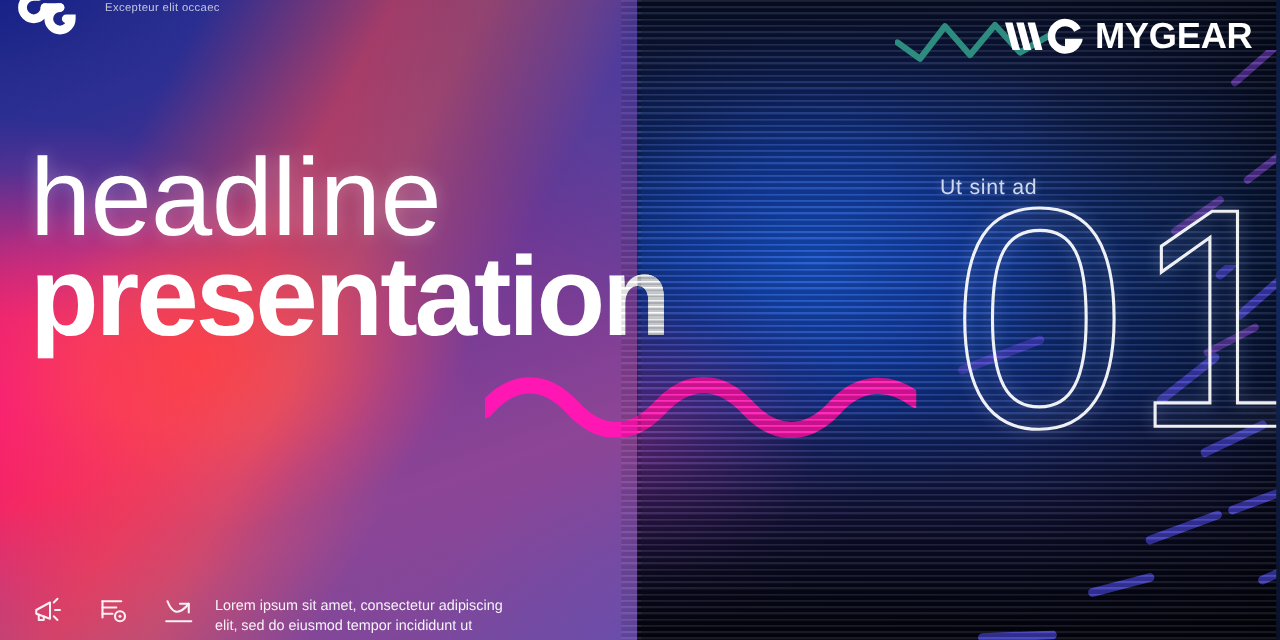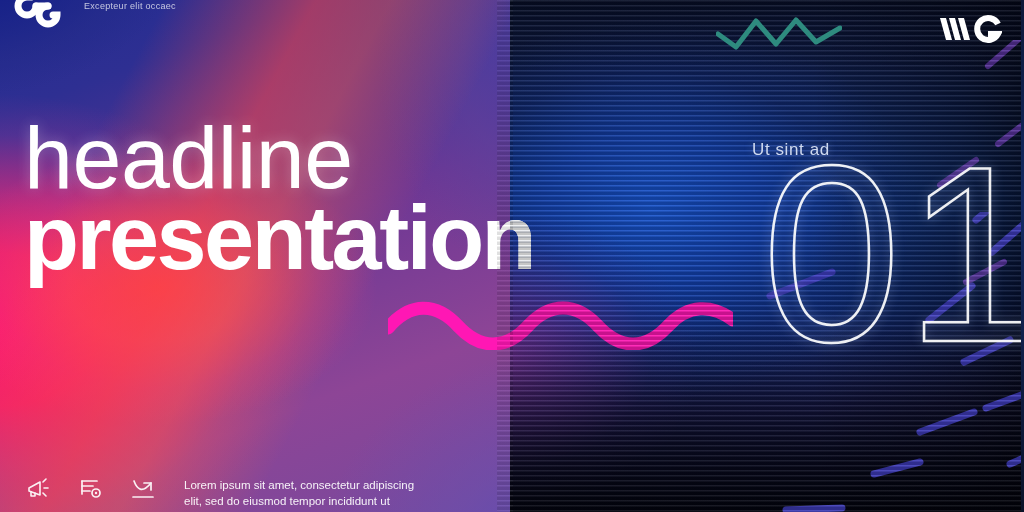--- a/index.html
+++ b/index.html
@@ -178,21 +178,21 @@
   }
 
   
   #footer{
     position:absolute;left:26px;bottom:2px;z-index:48;
     display:flex;align-items:flex-end;gap:0px;
   }
   #footer-icons{display:flex;align-items:center;gap:26px;margin-bottom:8px;}
   .f-icon{width:26px;height:26px;opacity:0.92;}
   #footer-text{
-    margin-left:28px;
+    margin-left:16px;
     color:rgba(255,255,255,0.93);
     font-size:11.5px;line-height:1.45;
     max-width:250px;
     font-family:"Liberation Sans", sans-serif;
   }
   
   #edge-sliver{
     position:absolute;right:0;top:0;width:3px;height:512px;
     background:linear-gradient(to bottom,#0c1838,#132a63 40%,#0a1228);
     z-index:60;
@@ -280,20 +280,21 @@
 
   <div id="brand-right">
     <svg id="brand-right-mark" viewBox="0 0 62 34">
       <g fill="#ffffff">
         <polygon points="0,6 6,6 12,28 6,28"></polygon>
         <polygon points="9,6 15,6 21,28 15,28"></polygon>
         <polygon points="18,6 24,6 30,28 24,28"></polygon>
       </g>
       <path d="M58,12 a11,11 0 1,0 0,10 h-10" fill="none" stroke="#ffffff" stroke-width="6" stroke-linecap="butt"></path>
     </svg>
+    <div id="brand-right-text">MYGEAR</div>
   </div>
 
   <div id="footer">
     <div id="footer-icons">
       <svg class="f-icon" viewBox="0 0 26 26">
         <path d="M3,12 L14,6 L14,19 L3,15 Z" fill="none" stroke="#fff" stroke-width="1.6" stroke-linejoin="round"></path>
         <path d="M5,15 L5,20 L9,20 L9,16.4" fill="none" stroke="#fff" stroke-width="1.6" stroke-linejoin="round"></path>
         <line x1="17" y1="6" x2="20" y2="3" stroke="#fff" stroke-width="1.6" stroke-linecap="round"></line>
         <line x1="18" y1="12" x2="22" y2="12" stroke="#fff" stroke-width="1.6" stroke-linecap="round"></line>
         <line x1="17" y1="17" x2="20" y2="20" stroke="#fff" stroke-width="1.6" stroke-linecap="round"></line>

